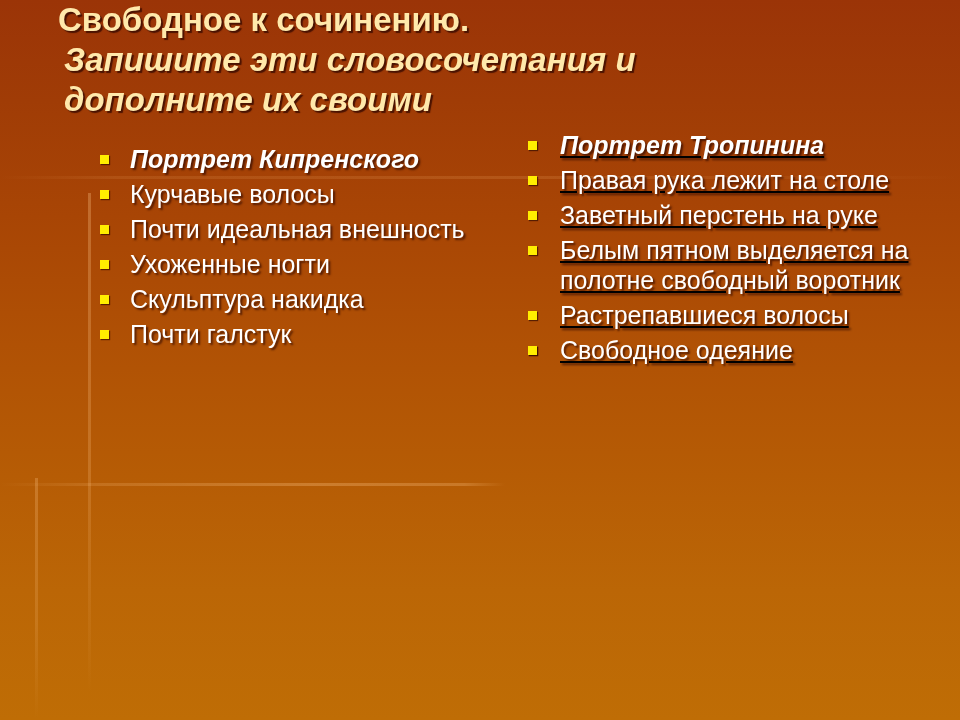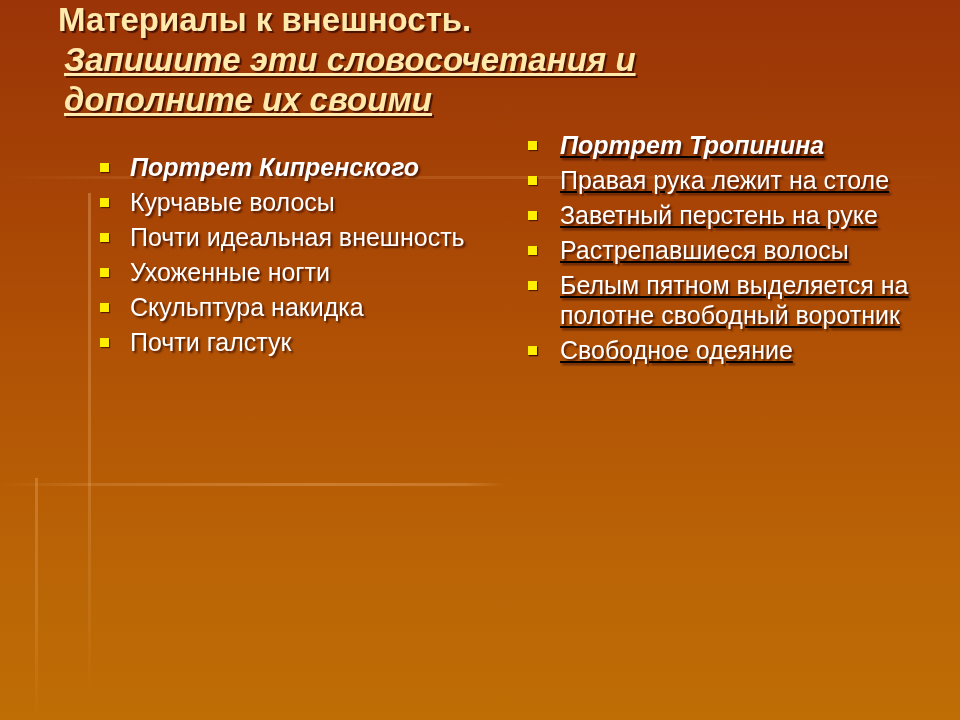--- a/index.html
+++ b/index.html
@@ -87,31 +87,30 @@
     font-weight: bold;
     font-size: 33px;
     line-height: 40px;
     letter-spacing: 0px;
     white-space: nowrap;
     text-shadow: 2px 2px 1px rgba(60,12,0,0.85);
   }
   .title-line.italic {
     font-style: italic;
     padding-left: 6px;
-    text-decoration: underline;
   }
 
   
   .column {
     position: absolute;
     top: 0;
   }
   #left-column {
     left: 90px;
-    top: 152px;
+    top: 144px;
     width: 400px;
   }
   #right-column {
     left: 518px;
     top: 130px;
     width: 410px;
     text-decoration: underline;
   }
 
   .bullet-item {
@@ -148,21 +147,21 @@
 <body>
 
 <div id="slide">
 
   <div class="deco deco-hband"></div>
   <div class="deco deco-vline-a"></div>
   <div class="deco deco-vline-b"></div>
   <div class="deco deco-hline"></div>
 
   <div id="title-block">
-    <div class="title-line">Материалы к внешность.</div>
+    <div class="title-line">Свободное к сочинению.</div>
     <div class="title-line italic">Запишите эти словосочетания и</div>
     <div class="title-line italic">дополните их своими</div>
   </div>
 
   <div class="column" id="left-column">
     <div class="bullet-item lead">
       <span class="bullet-marker"></span>
       <span>Портрет Кипренского</span>
     </div>
     <div class="bullet-item">
@@ -195,28 +194,28 @@
     <div class="bullet-item">
       <span class="bullet-marker"></span>
       <span>Правая рука лежит на столе</span>
     </div>
     <div class="bullet-item">
       <span class="bullet-marker"></span>
       <span>Заветный перстень на руке</span>
     </div>
     <div class="bullet-item">
       <span class="bullet-marker"></span>
+      <span>Белым пятном выделяется на полотне свободный воротник</span>
+    </div>
+    <div class="bullet-item">
+      <span class="bullet-marker"></span>
       <span>Растрепавшиеся волосы</span>
     </div>
     <div class="bullet-item">
       <span class="bullet-marker"></span>
-      <span>Белым пятном выделяется на полотне свободный воротник</span>
-    </div>
-    <div class="bullet-item">
-      <span class="bullet-marker"></span>
     </div>
     <div class="bullet-item">
       <span class="bullet-marker"></span>
       <span>Свободное одеяние</span>
     </div>
   </div>
 
 </div>
 
 </body></html>

